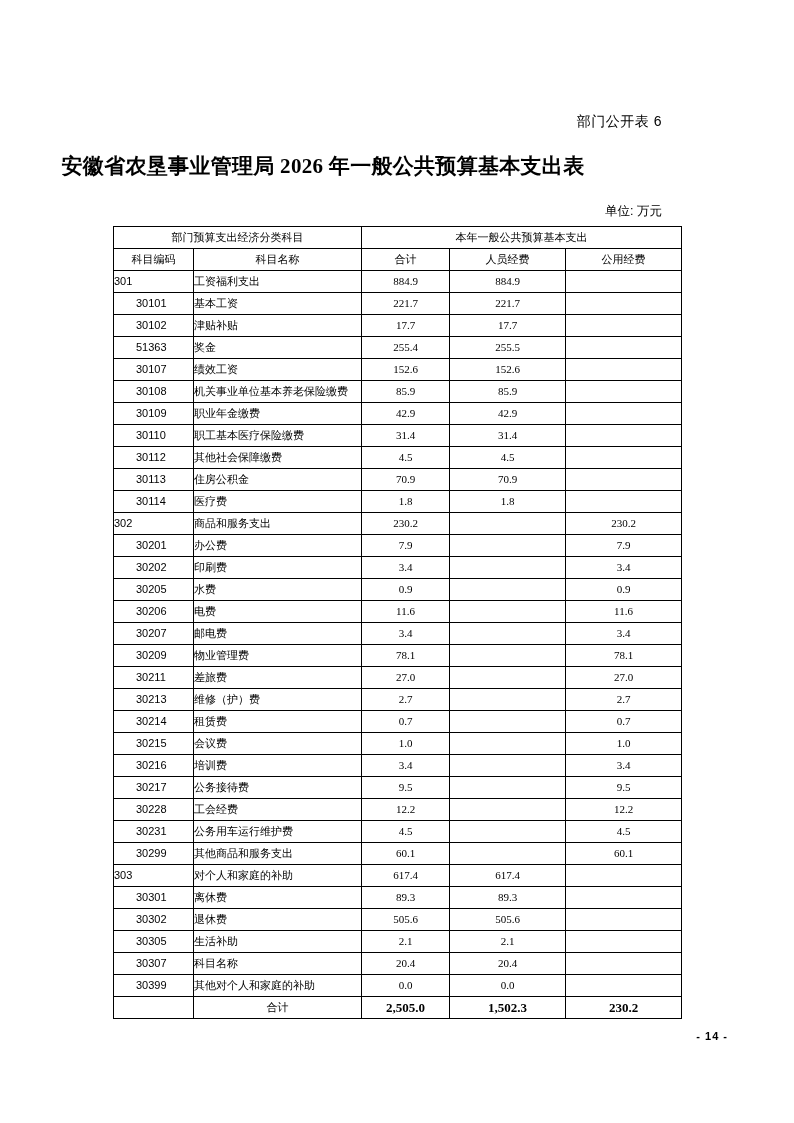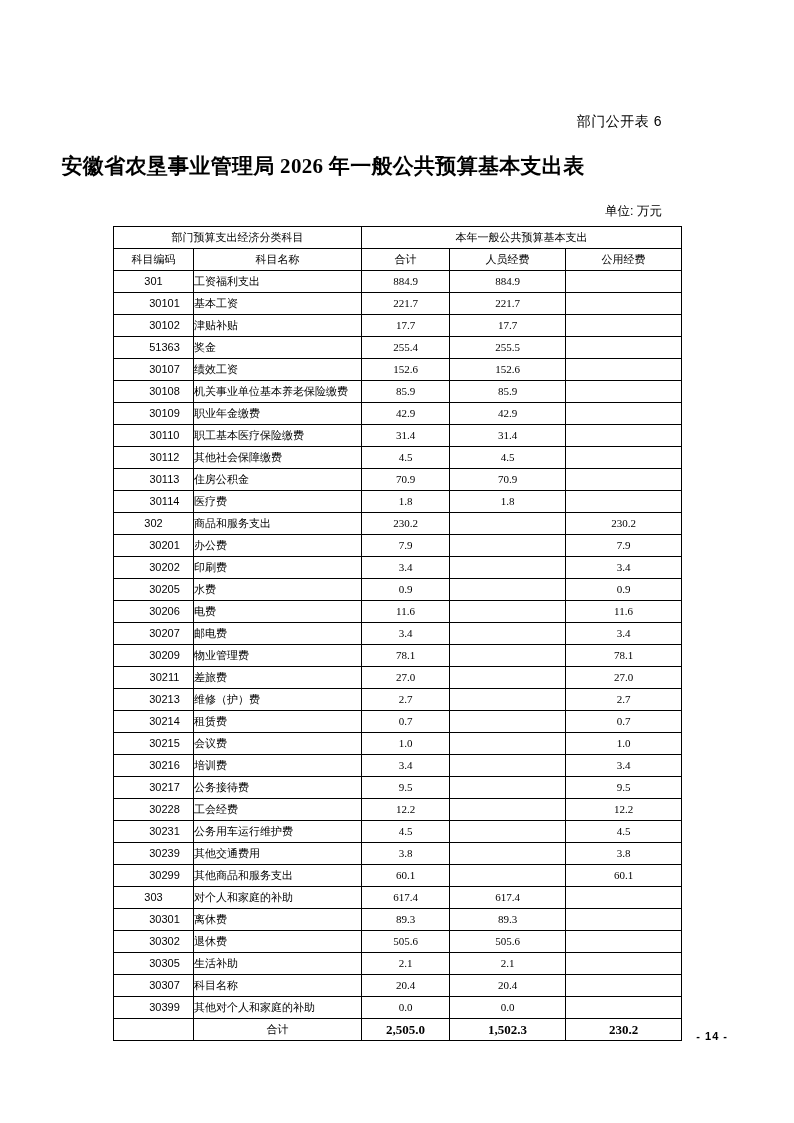--- a/index.html
+++ b/index.html
@@ -75,21 +75,21 @@
   .col-head th {
     font-family: "Liberation Serif", "DejaVu Serif", serif;
     font-size: 13.5px;
     font-weight: bold;
     height: 22px;
     line-height: 22px;
     text-align: center;
     margin-top: 11px;
   }
   td.code {
-    text-align: center;
+    text-align: left;
     padding-left: 8px;
     font-size: 10.5px;
     white-space: nowrap;
   }
   td.code.indent {
     padding-left: 22px;
   }
   td.name {
     text-align: left;
     padding-left: 14px;
@@ -334,27 +334,20 @@
           <td class="num">12.2</td>
         </tr>
         <tr>
           <td class="code indent">30231</td>
           <td class="name">公务用车运行维护费</td>
           <td class="num">4.5</td>
           <td class="num"></td>
           <td class="num">4.5</td>
         </tr>
         <tr>
-          <td class="code indent">30239</td>
-          <td class="name">其他交通费用</td>
-          <td class="num">3.8</td>
-          <td class="num"></td>
-          <td class="num">3.8</td>
-        </tr>
-        <tr>
           <td class="code indent">30299</td>
           <td class="name">其他商品和服务支出</td>
           <td class="num">60.1</td>
           <td class="num"></td>
           <td class="num">60.1</td>
         </tr>
         <tr>
           <td class="code">303</td>
           <td class="name">对个人和家庭的补助</td>
           <td class="num">617.4</td>

